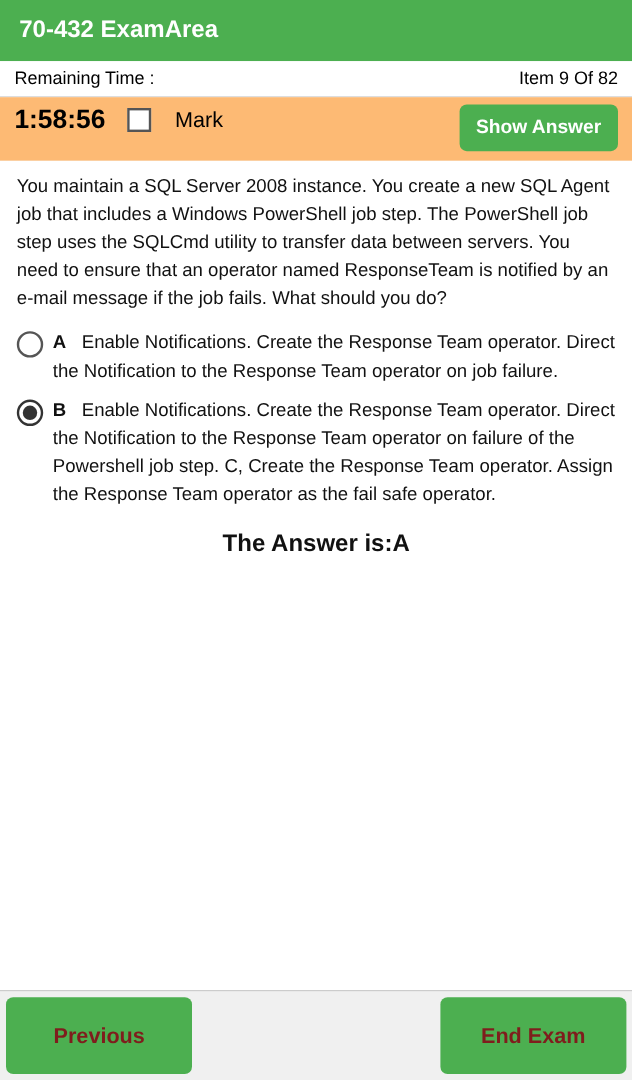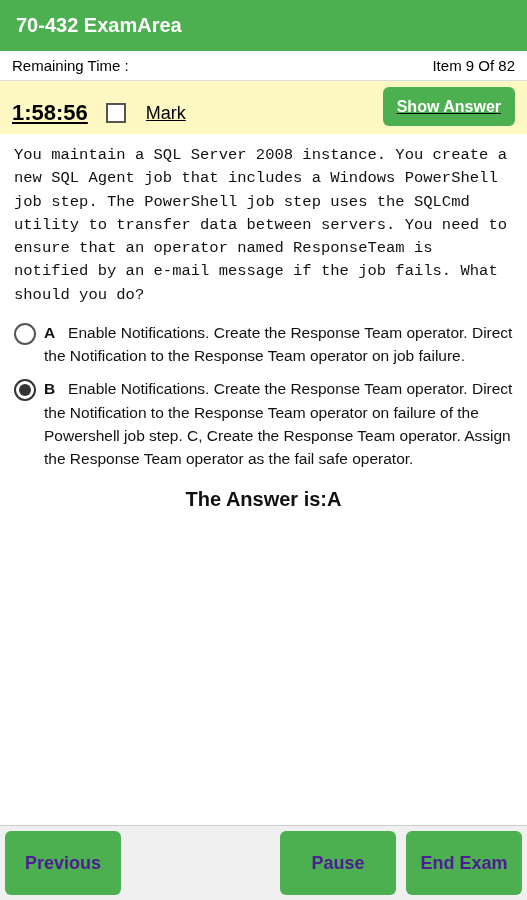--- a/index.html
+++ b/index.html
@@ -29,24 +29,23 @@
       padding: 6px 12px;
       font-size: 15px;
       background: #fff;
       border-bottom: 1px solid #ddd;
     }
 
     
     #timer-row {
       display: flex;
       justify-content: space-between;
-      align-items: flex-end;
+      align-items: flex-start;
       padding: 6px 12px 8px 12px;
-      background: #fef9c3;
-      text-decoration: underline;
+      background: #fdba74;
     }
     #timer {
       font-size: 22px;
       font-weight: bold;
     }
     #mark-row {
       display: flex;
       align-items: center;
       gap: 20px;
       font-size: 18px;
@@ -78,21 +77,20 @@
       overflow-y: auto;
       padding: 10px 14px;
       background: #fff;
       font-size: 15.5px;
       line-height: 1.5;
       color: #111;
     }
 
     #question-text {
       margin-bottom: 14px;
-      font-family: Liberation Mono, monospace;
     }
 
     .option-row {
       display: flex;
       align-items: flex-start;
       margin-bottom: 10px;
       gap: 8px;
     }
     .radio-circle {
       width: 22px;
@@ -131,21 +129,21 @@
     
     #bottom-nav {
       display: flex;
       height: 75px;
       background: #f0f0f0;
       border-top: 1px solid #ccc;
     }
     .nav-btn {
       flex: 1;
       background: #4caf50;
-      color: #4c1d95;
+      color: #7f1d1d;
       border: none;
       font-size: 18px;
       font-weight: bold;
       cursor: pointer;
       margin: 5px;
       border-radius: 6px;
     }
     .nav-btn.pause {
       background: #4caf50;
     }
@@ -197,15 +195,14 @@
     </span>
   </div>
 
 
   <div id="answer-display">The Answer is:A</div>
 </div>
 
 <div id="bottom-nav">
   <button class="nav-btn">Previous</button>
   <div class="nav-btn spacer"></div>
-  <button class="nav-btn pause">Pause</button>
   <button class="nav-btn">End Exam</button>
 </div>
 
 </body></html>

